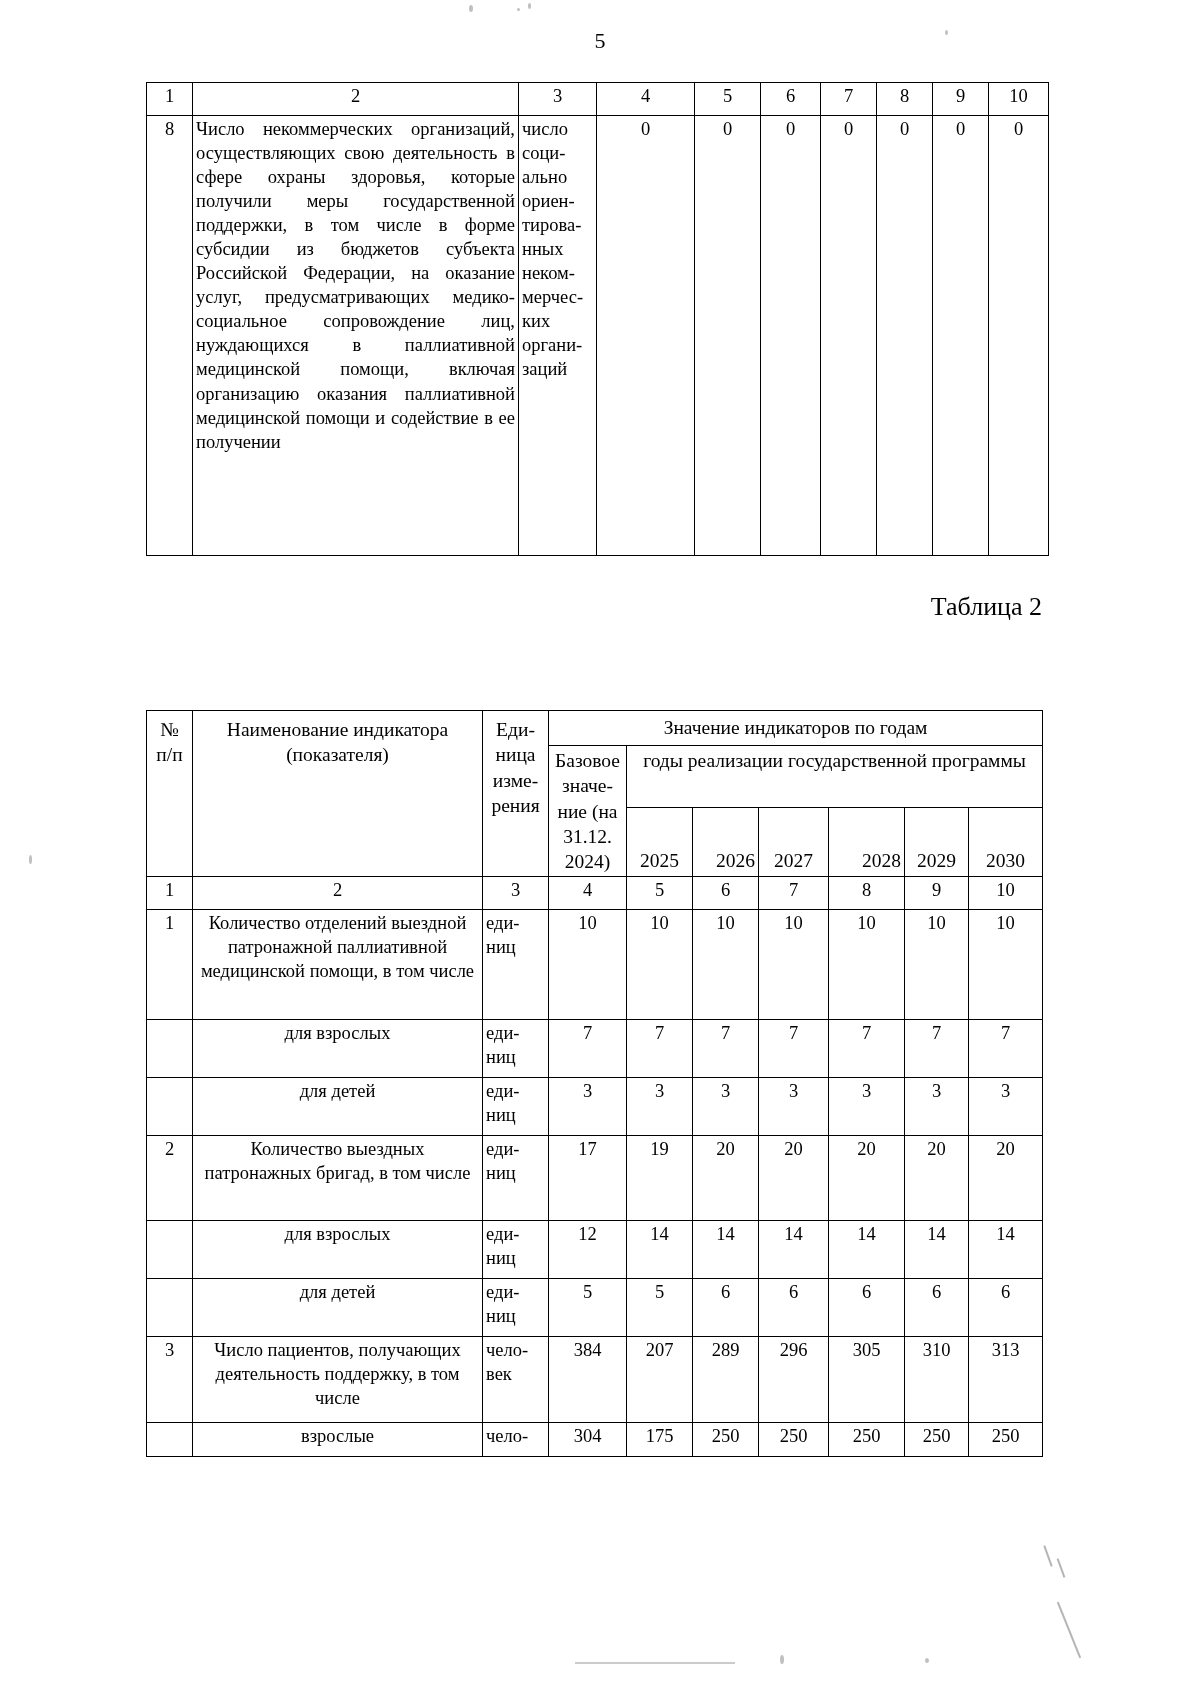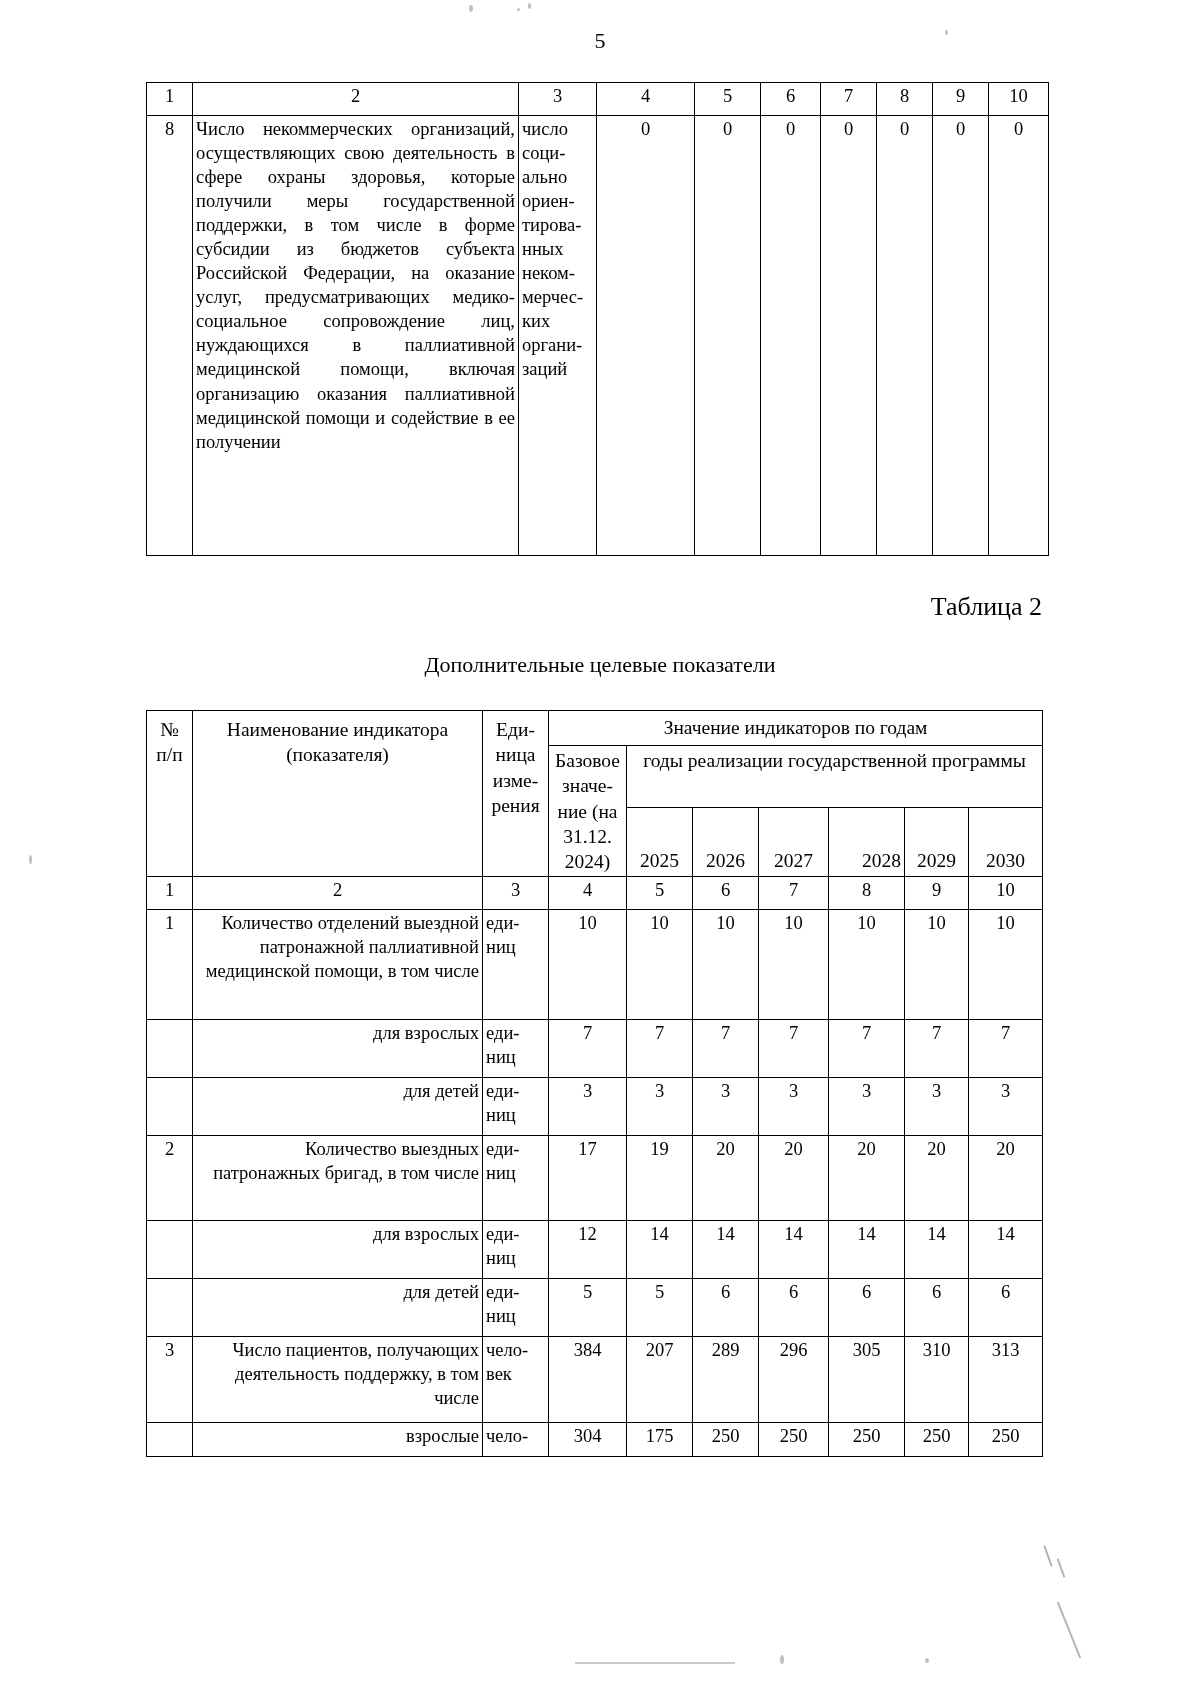--- a/index.html
+++ b/index.html
@@ -52,21 +52,21 @@
   td.justify {
     text-align: justify;
     text-align-last: justify;
     hyphens: none;
     vertical-align: top;
     padding-left: 4px;
     padding-right: 2px;
     font-family: Liberation Serif, serif;
   }
   td.left {
-    text-align: right;
+    text-align: center;
     vertical-align: top;
     padding-left: 5px;
   }
   td.unit {
     vertical-align: top;
     padding-left: 1px;
     padding-right: 1px;
   }
   td.colnum {
     text-align: center;
@@ -201,21 +201,20 @@
           <td class="num">0</td>
           <td class="num">0</td>
           <td class="num">0</td>
           <td class="num">0</td>
         </tr>
       </tbody>
     </table>
   </div>
 
   <div class="caption-right">Таблица 2</div>
-  <div class="caption-center">Дополнительные целевые показатели</div>
 
   <div id="table2-wrap">
     <table class="doc" id="table2">
       <colgroup>
         <col style="width:46px">
         <col style="width:290px">
         <col style="width:66px">
         <col style="width:78px">
         <col style="width:66px">
         <col style="width:66px">
@@ -250,21 +249,21 @@
             <span class="unit-stack">значе-</span>
             <span class="unit-stack">ние (на</span>
             <span class="unit-stack">31.12.</span>
             <span class="unit-stack">2024)</span>
           </td>
           <td colspan="6" class="hdr hdr-ctr" style="vertical-align:top;padding-top:2px;height:56px;margin-left:39px;">годы реализации государственной программы</td>
         </tr>
 
         <tr>
           <td class="hdr hdr-ctr" style="vertical-align:bottom;height:62px;padding-bottom:2px;">2025</td>
-          <td class="hdr hdr-ctr" style="vertical-align:bottom;padding-bottom:2px;">2026</td>
+          <td class="hdr hdr-ctr" style="vertical-align:bottom;padding-bottom:2px;text-align:right;">2026</td>
           <td class="hdr hdr-ctr" style="vertical-align:bottom;padding-bottom:2px;">2027</td>
           <td class="hdr hdr-ctr" style="vertical-align:bottom;padding-bottom:2px;text-align:right;">2028</td>
           <td class="hdr hdr-ctr" style="vertical-align:bottom;padding-bottom:2px;">2029</td>
           <td class="hdr hdr-ctr" style="vertical-align:bottom;padding-bottom:2px;">2030</td>
         </tr>
 
         <tr>
           <td class="colnum">1</td>
           <td class="colnum">2</td>
           <td class="colnum">3</td>

